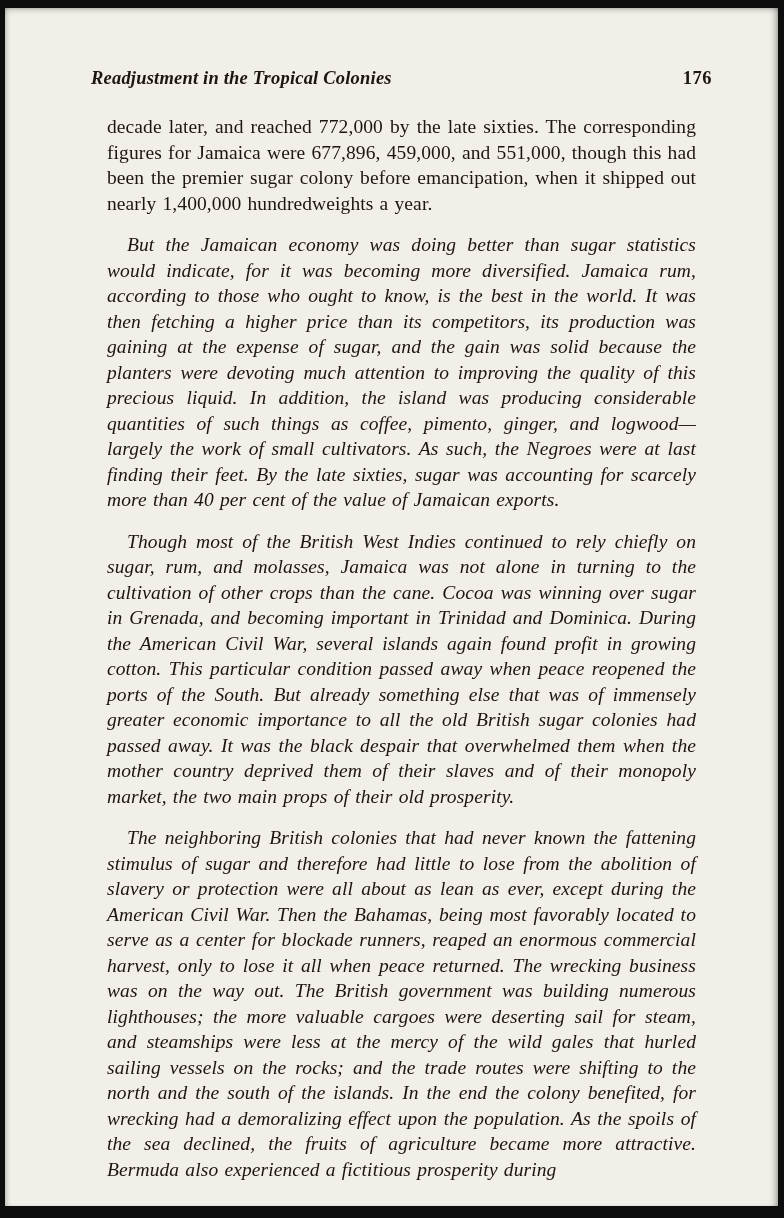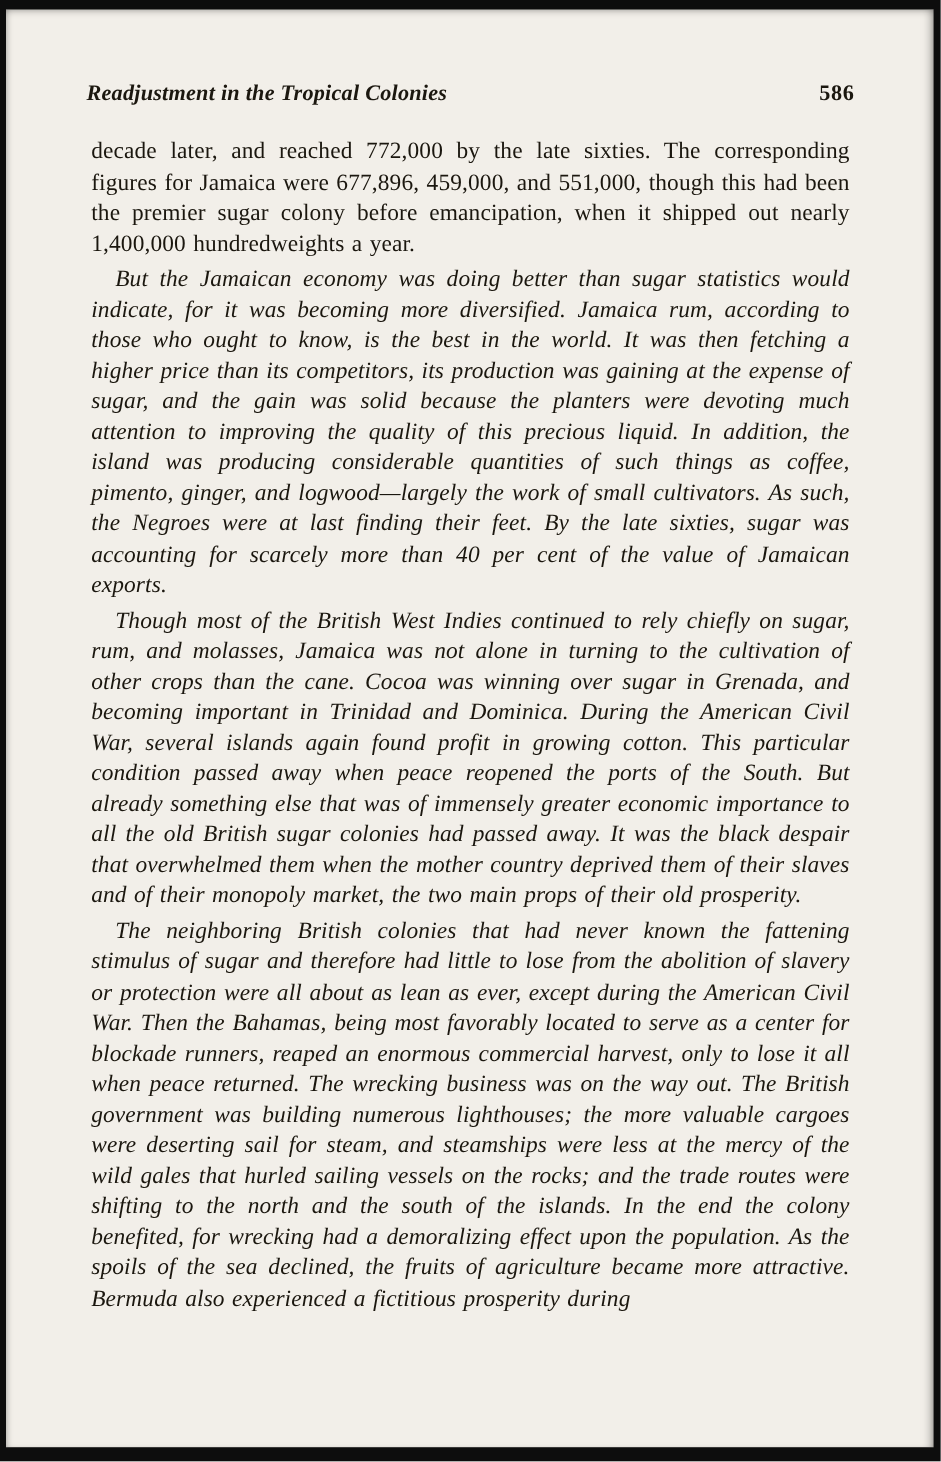--- a/index.html
+++ b/index.html
@@ -18,21 +18,21 @@
     position:relative;
     width:784px;height:1218px;
     background:var(--edge,#0d0d0d);
     overflow:hidden;
   }
   .page{
     position:absolute;
     top:8px;left:5px;right:6px;bottom:12px;
     background:var(--paper,#f2efe9);
     color:var(--ink,#1b170f);
-    padding:60px 66px 0 67px;
+    padding:60px 66px 0 86px;
     box-shadow:inset -7px 0 9px -7px rgba(0,0,0,0.55),
                inset 4px 0 6px -4px rgba(0,0,0,0.35),
                inset 0 5px 7px -5px rgba(0,0,0,0.35);
   }
   .running-header{
     display:flex;
     justify-content:space-between;
     align-items:baseline;
     font-size:18.5px;
     font-weight:bold;
@@ -46,32 +46,32 @@
     letter-spacing:0.5px;
   }
   .body-text{
     margin-top:25px;
     font-size:19.5px;
     line-height:25.5px;
     text-align:justify;
     word-spacing:0.06em;
     letter-spacing:0.1px;
   }
-  .para{margin:4px;}
+  .para{margin:16px;}
   .para.indent{text-indent:20px;font-style:italic;}
 </style>
 </head>
 <body>
 
 <div class="scan">
   <div class="page">
 
     <div class="running-header">
       <span class="running-title">Readjustment in the Tropical Colonies</span>
-      <span class="page-number">586</span>
+      <span class="page-number">176</span>
     </div>
 
     <div class="body-text">
       <p class="para">decade later, and reached 772,000 by the late sixties. The corresponding figures for Jamaica were 677,896, 459,000, and 551,000, though this had been the premier sugar colony before emancipation, when it shipped out nearly 1,400,000 hundredweights a year.</p>
       <p class="para indent">But the Jamaican economy was doing better than sugar statistics would indicate, for it was becoming more diversified.  Jamaica rum, according to those who ought to know, is the best in the world.  It was then fetching a higher price than its competitors, its production was gaining at the expense of sugar, and the gain was solid because the planters were devoting much attention to improving the quality of this precious liquid.  In addition, the island was producing considerable quantities of such things as coffee, pimento, ginger, and logwood—largely the work of small cultivators.  As such, the Negroes were at last finding their feet.  By the late sixties, sugar was accounting for scarcely more than 40 per cent of the value of Jamaican exports.</p>
       <p class="para indent">Though most of the British West Indies continued to rely chiefly on sugar, rum, and molasses, Jamaica was not alone in turning to the cultivation of other crops than the cane.  Cocoa was winning over sugar in Grenada, and becoming important in Trinidad and Dominica.  During the American Civil War, several islands again found profit in growing cotton.  This particular condition passed away when peace reopened the ports of the South.  But already something else that was of immensely greater economic importance to all the old British sugar colonies had passed away.  It was the black despair that overwhelmed them when the mother country deprived them of their slaves and of their monopoly market, the two main props of their old prosperity.</p>
       <p class="para indent">The neighboring British colonies that had never known the fattening stimulus of sugar and therefore had little to lose from the abolition of slavery or protection were all about as lean as ever, except during the American Civil War.  Then the Bahamas, being most favorably located to serve as a center for blockade runners, reaped an enormous commercial harvest, only to lose it all when peace returned.  The wrecking business was on the way out.  The British government was building numerous lighthouses; the more valuable cargoes were deserting sail for steam, and steamships were less at the mercy of the wild gales that hurled sailing vessels on the rocks; and the trade routes were shifting to the north and the south of the islands.  In the end the colony benefited, for wrecking had a demoralizing effect upon the population.  As the spoils of the sea declined, the fruits of agriculture became more attractive.  Bermuda also experienced a fictitious prosperity during</p>
     </div>
 
   </div>

